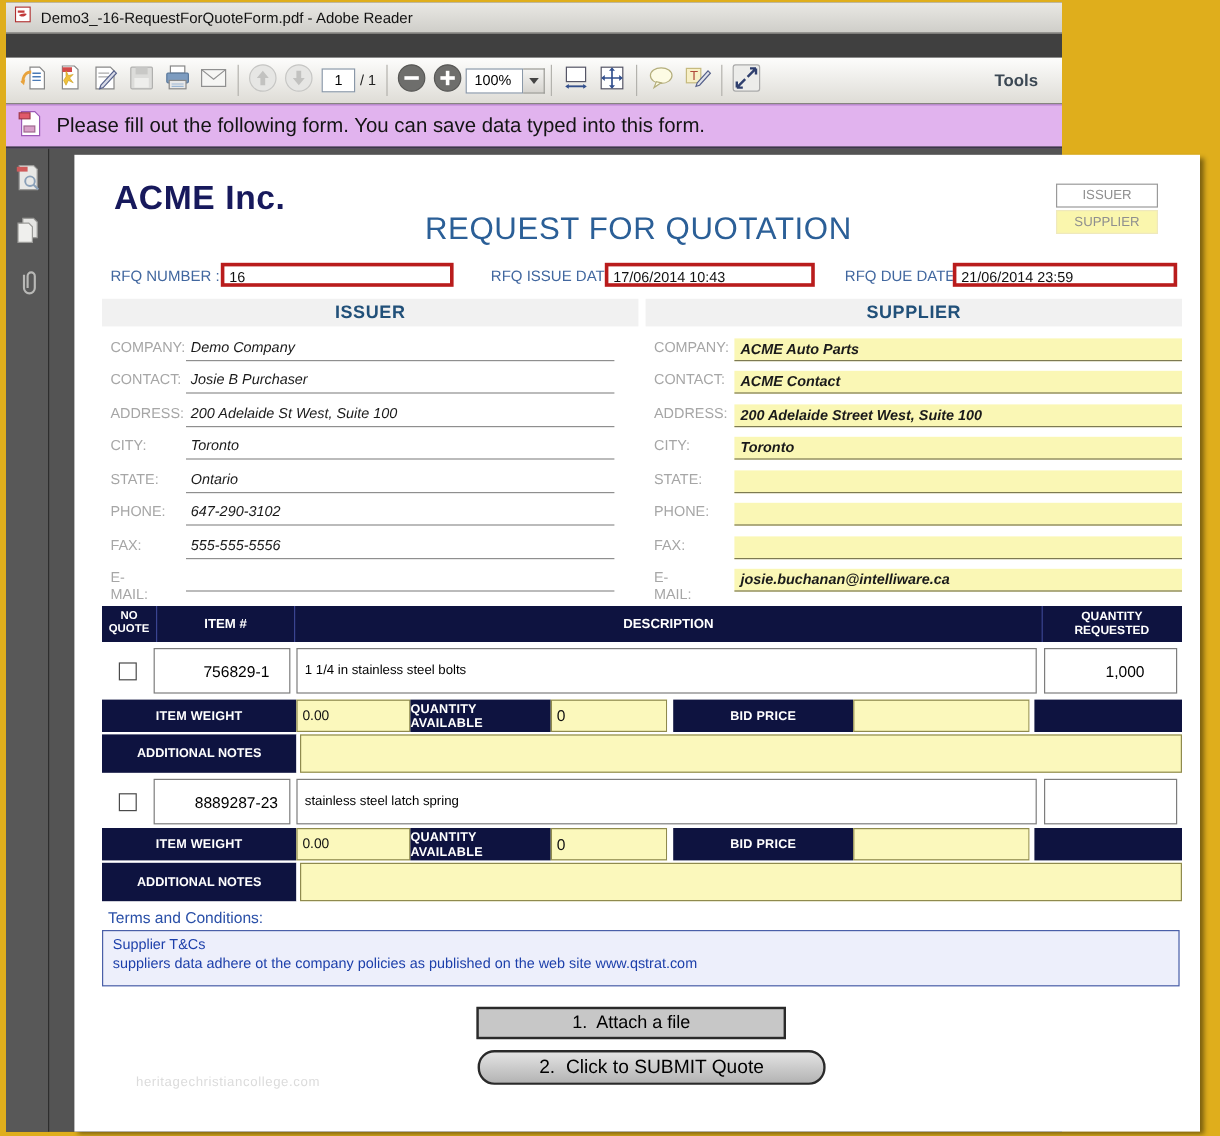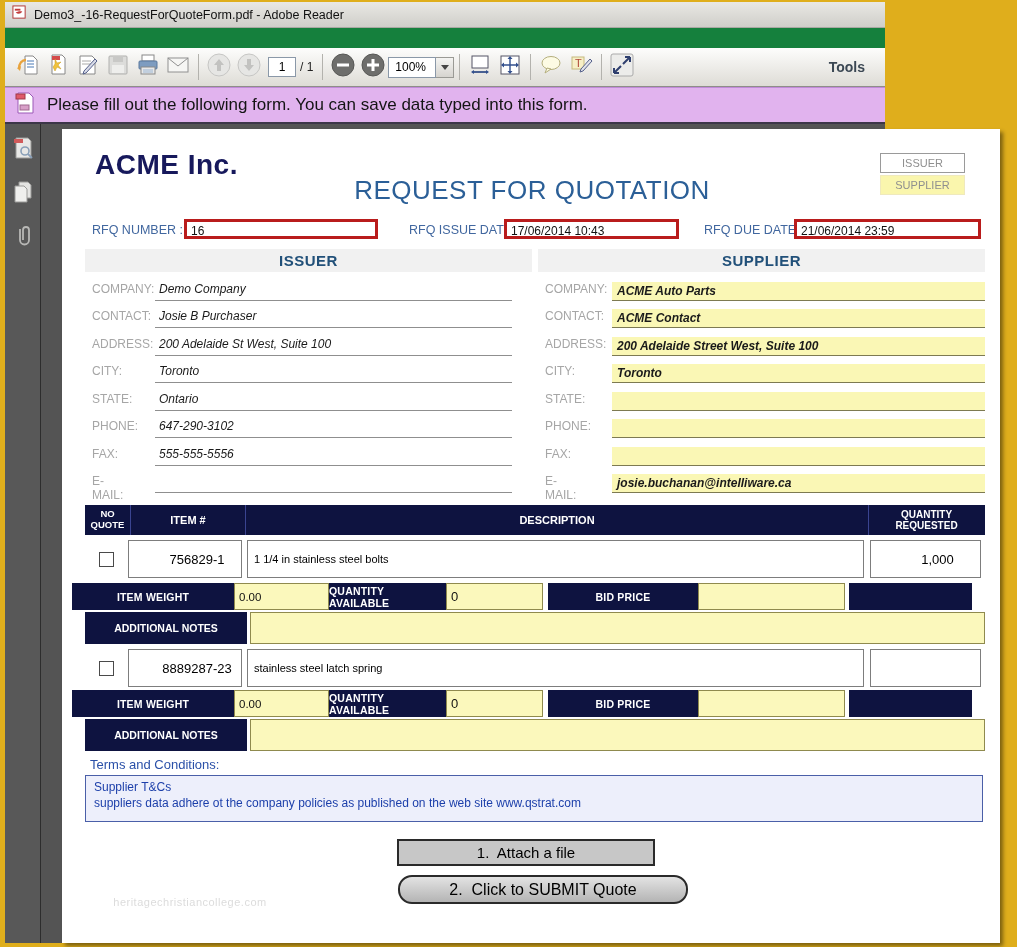--- a/index.html
+++ b/index.html
@@ -1,18 +1,18 @@
 <!DOCTYPE html>
 <html><head>
 <meta charset="utf-8">
 <style>
   * { box-sizing: border-box; margin: 0; padding: 0; }
   html,body { width:1017px; height:947px; }
   body { background:#dfae1c; font-family:"Liberation Sans", sans-serif; position:relative; overflow:hidden; }
-  .app { position:absolute; left:5px; top:2px; width:880px; height:941px; background:#15803d; }
+  .app { position:absolute; left:5px; top:2px; width:880px; height:941px; background:#404040; }
 
   
   .titlebar { position:absolute; left:0; top:0; width:100%; height:26px;
     background:linear-gradient(#e9e8e4,#cfcec9); border-bottom:1px solid #a9a8a3;
     display:flex; align-items:center; padding-left:7px; }
   .titlebar .wtitle { font-size:12.5px; color:#111; margin-left:7px; }
 
   
   .menubar { position:absolute; left:0; top:26px; width:100%; height:20px;
     background:#f7f6f3; border-bottom:1px solid #d8d7d2; display:flex; align-items:center; padding-left:4px;margin-top:24px; }
@@ -80,21 +80,21 @@
   .thc.c2 { width:115px; font-size:11px; }
   .thc.c3 { width:623px; font-size:11px; }
   .thc.c4 { width:116px; font-size:10px; }
 
   .cellbox { position:absolute; background:#fff; border:1px solid #7d7d7d; display:flex; align-items:center;padding-left:24px; }
   .itembox { left:66px; width:114px; height:38px; justify-content:center; font-size:13px; }
   .descbox { left:185px; width:617px; height:38px; font-size:11px; padding-left:6px; }
   .qtybox  { left:808px; width:111px; height:38px; justify-content:center; font-size:13px; }
   .chk { position:absolute; left:37px; width:15px; height:15px; background:#fff; border:1px solid #4a4a4a; }
 
-  .subrow { position:absolute; left:10px; width:900px; height:27px; display:flex; }
+  .subrow { position:absolute; left:23px; width:900px; height:27px; display:flex; }
   .nseg { background:#0e1340; color:#fff; font-weight:bold; font-size:10.5px; display:flex;
     align-items:center; justify-content:center; letter-spacing:0.2px; }
   .yin { background:#fbf8bc; border:1px solid #8f8a4e; font-size:11.5px; color:#111;
     display:flex; align-items:center; padding-left:4px; }
   .wgap { background:#fff; }
 
   .notesrow { position:absolute; left:23px; width:900px; height:32px; display:flex; }
   .noteslabel { width:162px; background:#0e1340; color:#fff; font-weight:bold; font-size:10.5px;
     display:flex; align-items:center; justify-content:center; }
   .notesgap { width:3px; background:#fff; }

